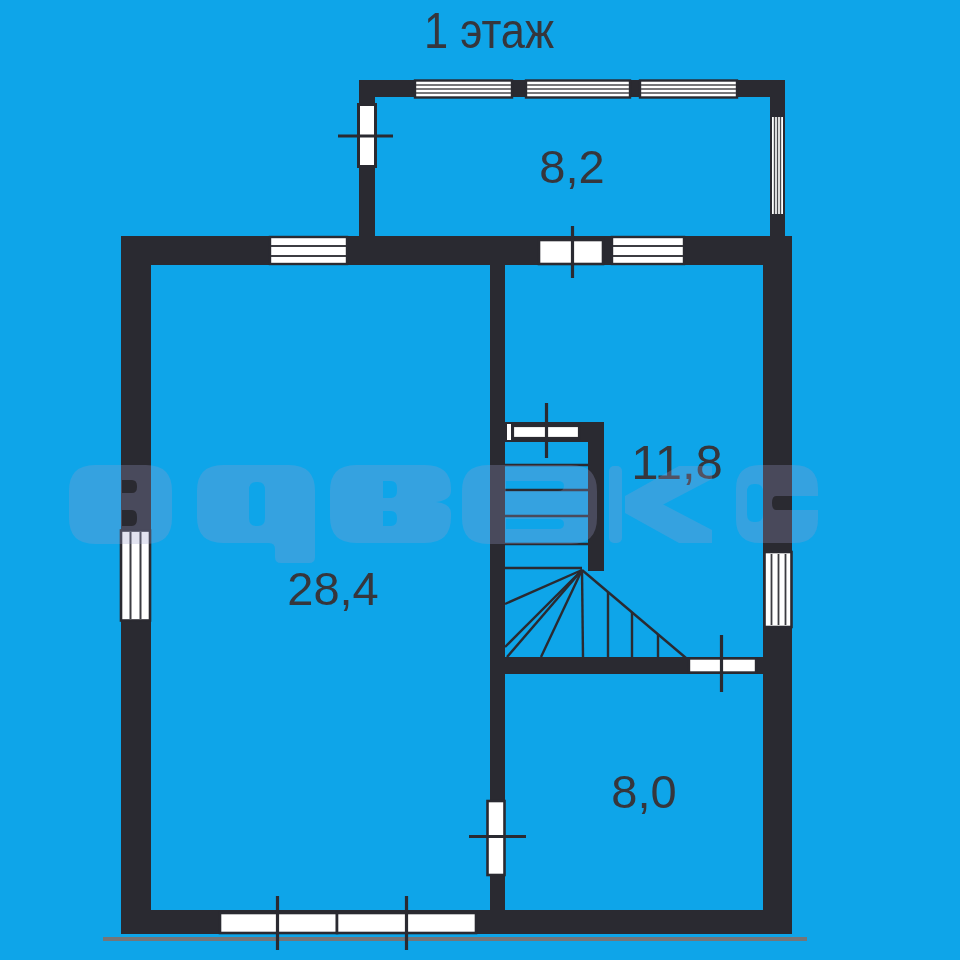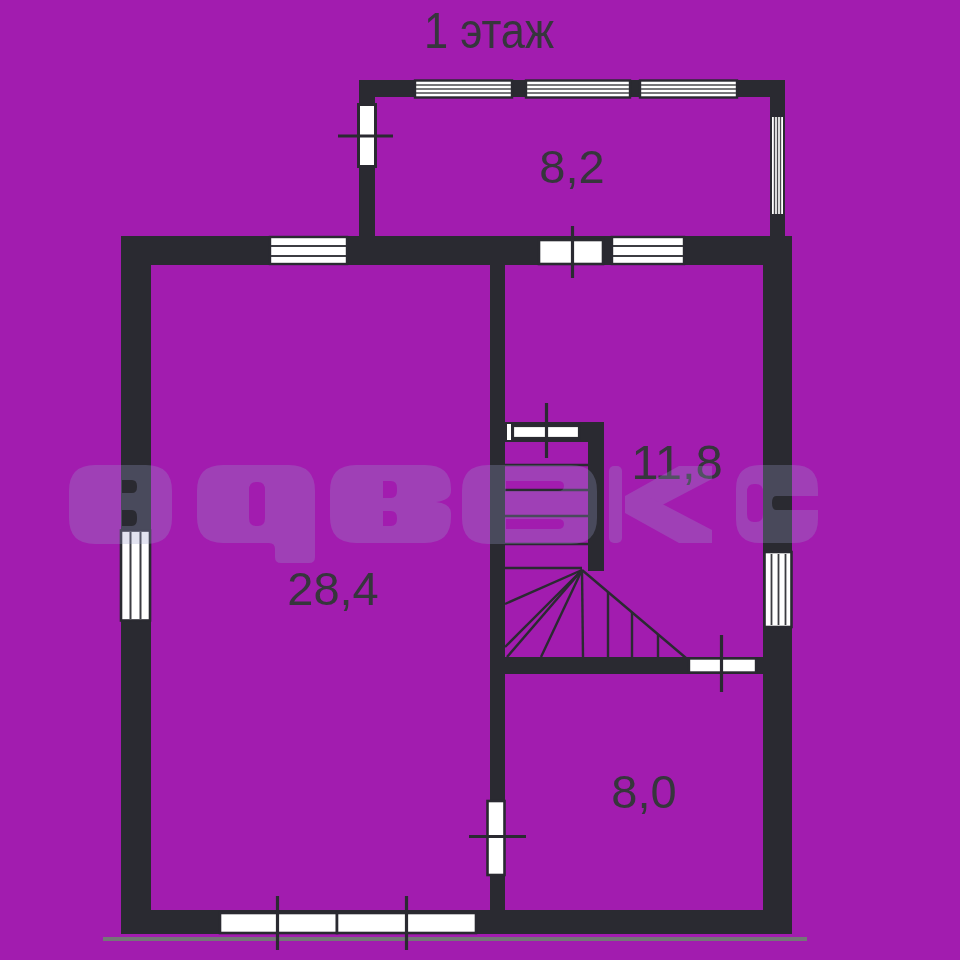--- a/index.html
+++ b/index.html
@@ -1,16 +1,16 @@
 <!DOCTYPE html>
 <html><head>
 <meta charset="utf-8">
 <style>
   html,body{margin:0;padding:0;background:#ffffff;}
-  #canvas{position:relative;width:960px;height:960px;background:#a21caf;overflow:hidden;}
+  #canvas{position:relative;width:960px;height:960px;background:#0ea5e9;overflow:hidden;}
   svg{position:absolute;left:0;top:0;}
   .lbl{font-family:"Liberation Sans",sans-serif;fill:#36363c;}
 </style>
 </head>
 <body>
 <div id="canvas">
 <svg width="960" height="960" viewBox="0 0 960 960">
 
   <text class="lbl" transform="translate(489,47.5) scale(0.877,1)" font-size="49.5" text-anchor="middle">1 этаж</text>
 

